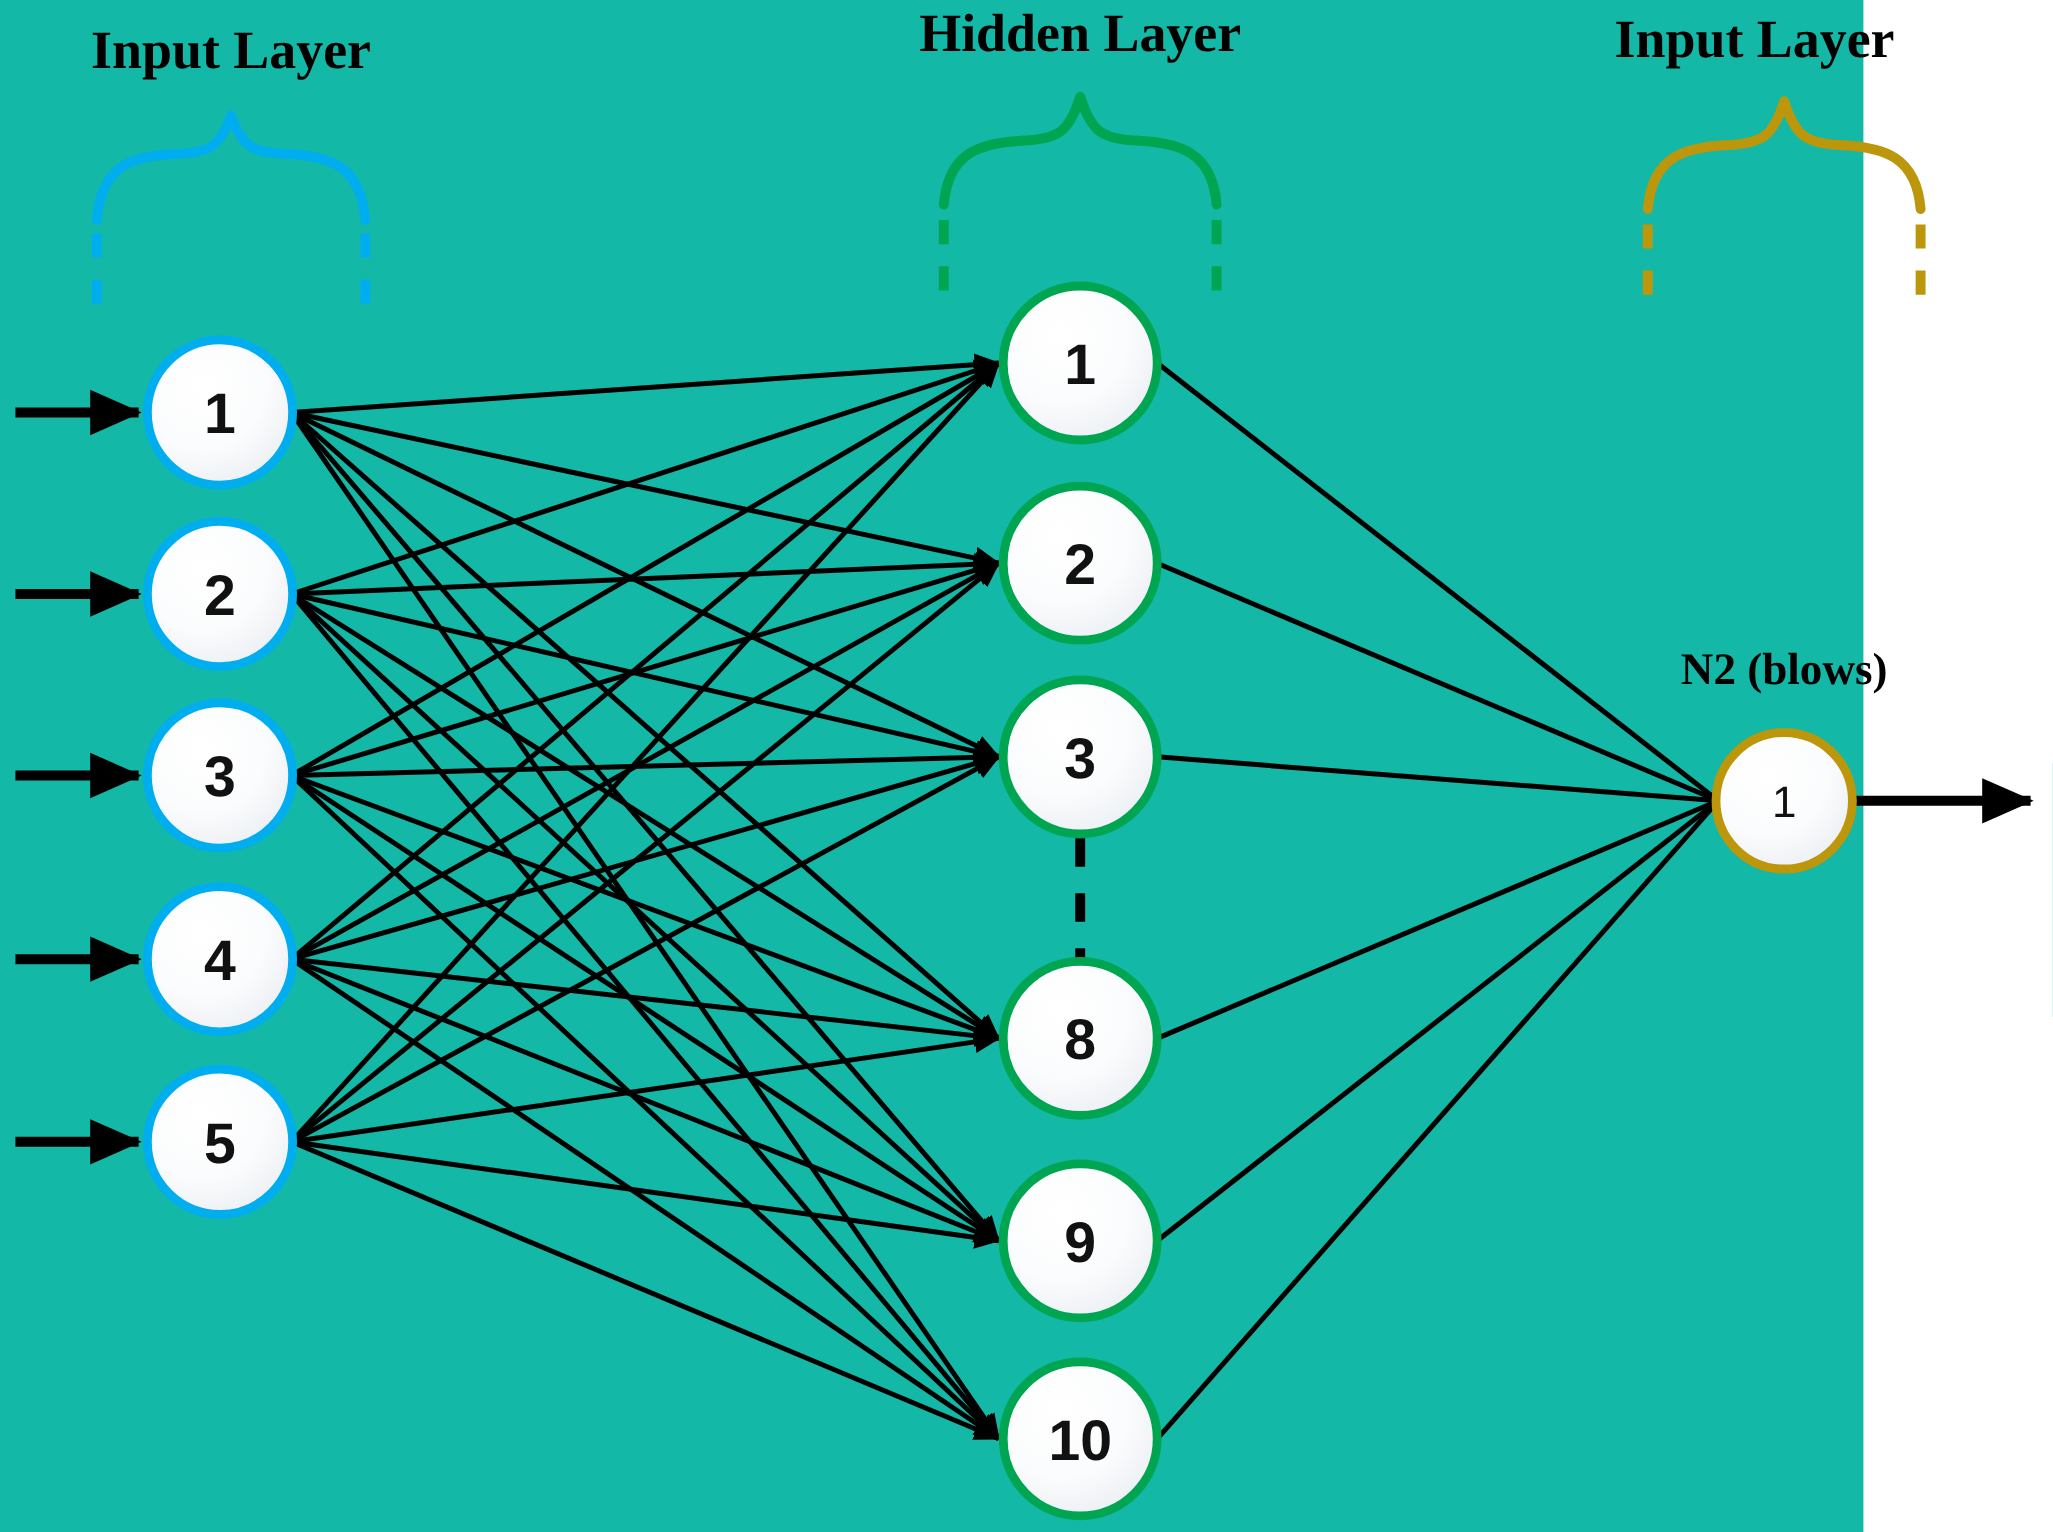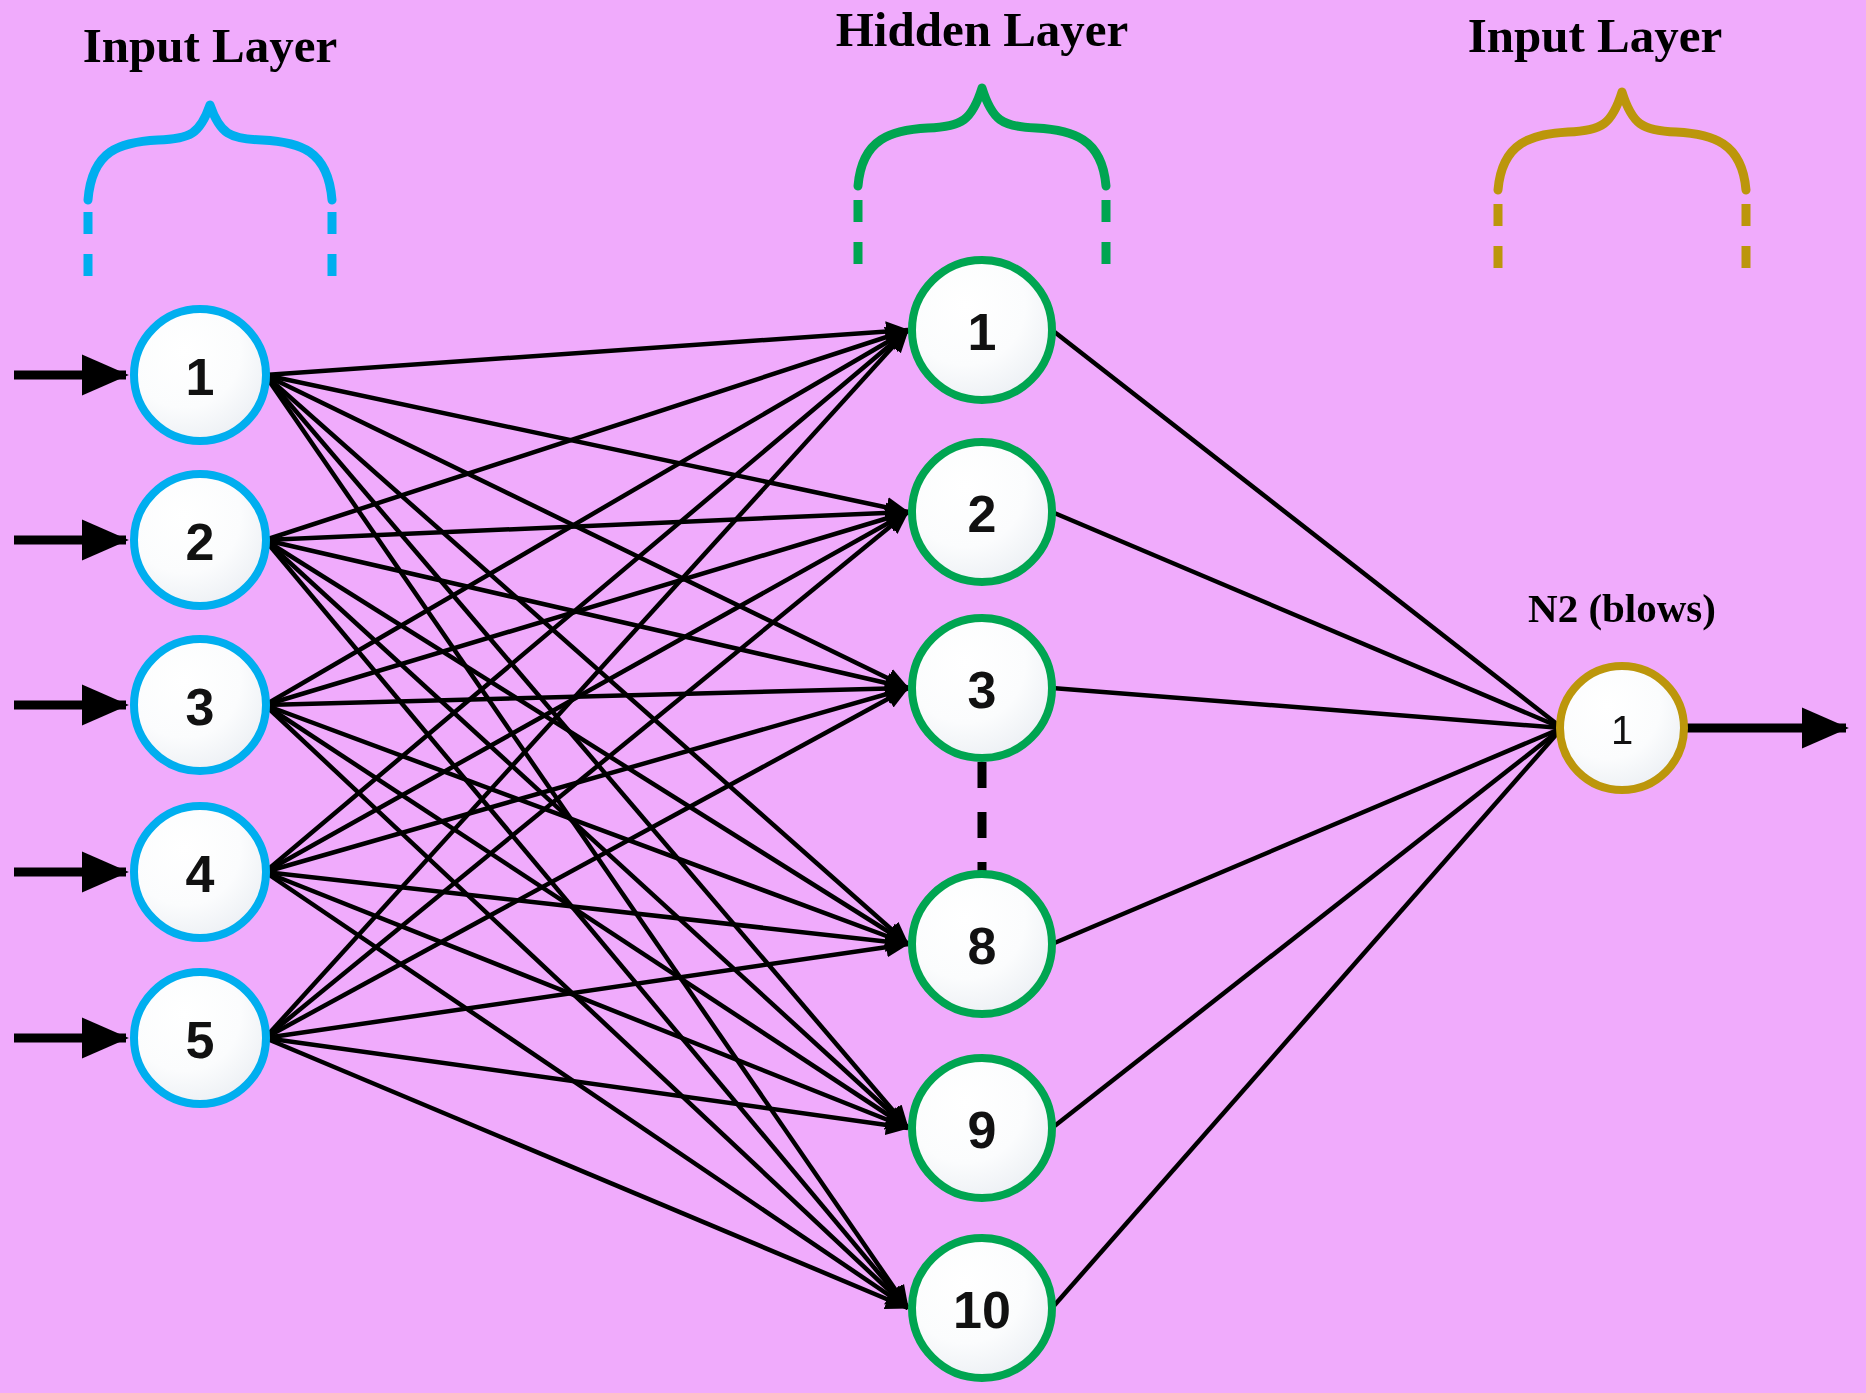--- a/index.html
+++ b/index.html
@@ -8,23 +8,23 @@
     background: #ffffff;
   }
   body {
     width: 1866px;
     height: 1393px;
     overflow: hidden;
     font-family: "Liberation Serif", "DejaVu Serif", serif;
   }
   #diagram-root {
     position: relative;
-    width: 1866px;
+    width: 1694px;
     height: 1393px;
-    background: #f0abfc;
+    background: #14b8a6;
   }
   svg#nn-svg {
     display: block;
     width: 1866px;
     height: 1393px;
   }
   .layer-title {
     font-family: "Liberation Serif", "DejaVu Serif", serif;
     font-weight: bold;
     font-size: 49px;

